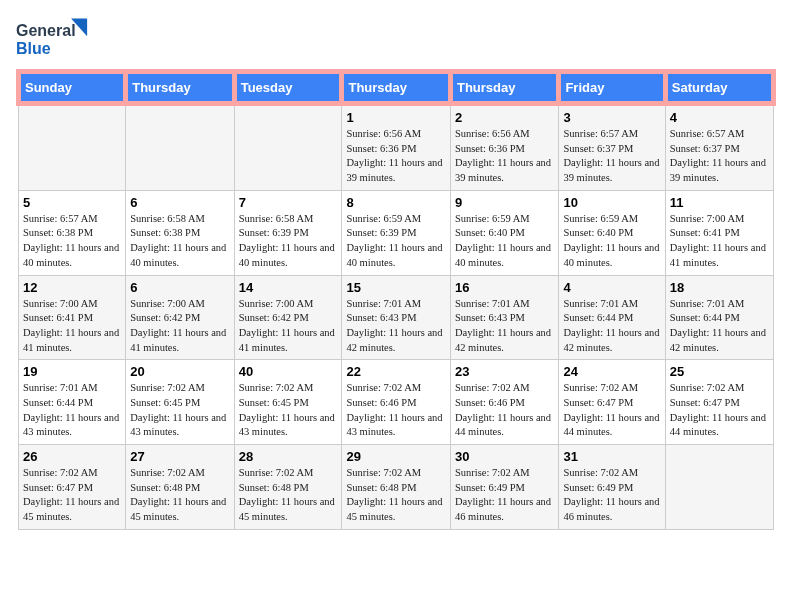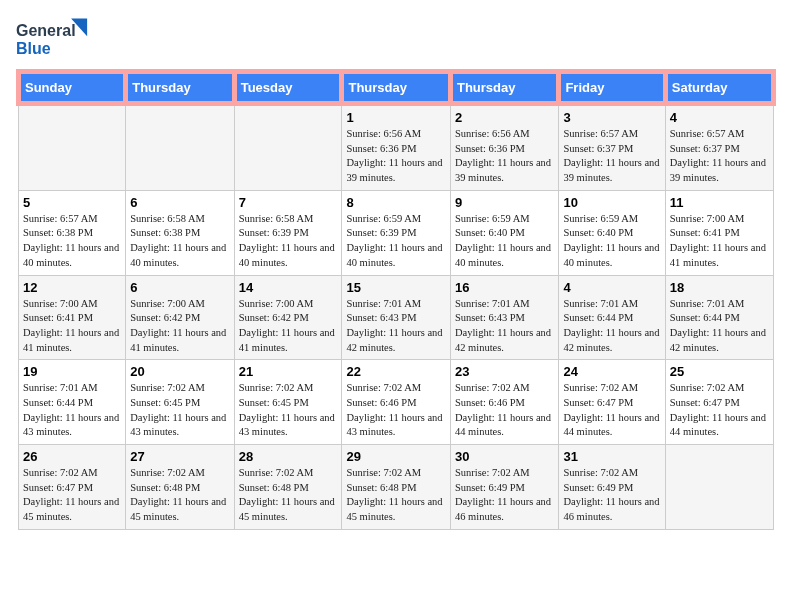--- a/index.html
+++ b/index.html
@@ -195,21 +195,21 @@
       <tr>
         <td>
           <span class="day-number">19</span>
           <div class="day-info">Sunrise: 7:01 AM<br>Sunset: 6:44 PM<br>Daylight: 11 hours and 43 minutes.</div>
         </td>
         <td>
           <span class="day-number">20</span>
           <div class="day-info">Sunrise: 7:02 AM<br>Sunset: 6:45 PM<br>Daylight: 11 hours and 43 minutes.</div>
         </td>
         <td>
-          <span class="day-number">21</span>
+          <span class="day-number">40</span>
           <div class="day-info">Sunrise: 7:02 AM<br>Sunset: 6:45 PM<br>Daylight: 11 hours and 43 minutes.</div>
         </td>
         <td>
           <span class="day-number">22</span>
           <div class="day-info">Sunrise: 7:02 AM<br>Sunset: 6:46 PM<br>Daylight: 11 hours and 43 minutes.</div>
         </td>
         <td>
           <span class="day-number">23</span>
           <div class="day-info">Sunrise: 7:02 AM<br>Sunset: 6:46 PM<br>Daylight: 11 hours and 44 minutes.</div>
         </td>

